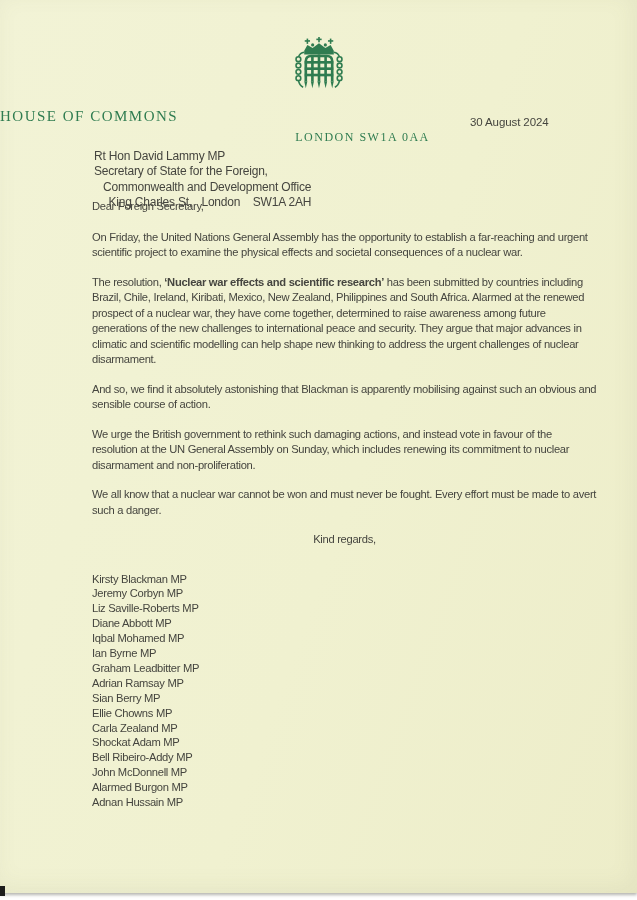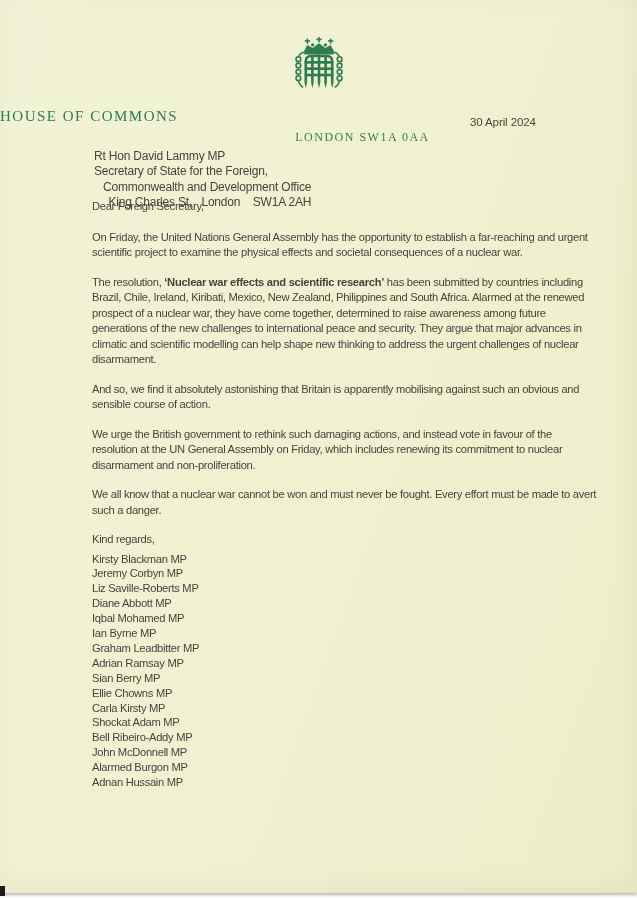--- a/index.html
+++ b/index.html
@@ -54,21 +54,21 @@
   }
   .letter-body {
     position:absolute; left:92px; top:199px;
     width:505px;
     font-size:11.2px; line-height:15.5px;
     letter-spacing:-0.3px;
     color:#45453f;
   }
   .letter-body p { margin:0 0 14px 0; }
   .letter-body p.salutation { margin-bottom:15px; }
-  .letter-body p.closing { margin-bottom:4px; }
+  .letter-body p.closing { margin-bottom:24px;text-align:center; }
   .signatories div { line-height:14.9px; }
   b { font-weight:bold; }
 </style>
 </head>
 <body>
 
 <div class="paper">
 
   <svg class="crest" viewBox="0 0 100 125" xmlns="http://www.w3.org/2000/svg">
     <g fill="#2f7c50" stroke="none">
@@ -121,42 +121,42 @@
   <div class="hoc-title">HOUSE OF COMMONS</div>
   <div class="hoc-address">LONDON SW1A 0AA</div>
 
   <div class="recipient">
     <div>Rt Hon David Lammy MP</div>
     <div>Secretary of State for the Foreign,</div>
     <div class="indent">Commonwealth and Development Office</div>
     <div class="pre">King Charles St,   London    SW1A 2AH</div>
   </div>
 
-  <div class="date">30 April 2024</div>
+  <div class="date">30 August 2024</div>
 
   <div class="letter-body">
     <p class="salutation">Dear Foreign Secretary,</p>
     <p>On Friday, the United Nations General Assembly has the opportunity to establish a far-reaching and urgent scientific project to examine the physical effects and societal consequences of a nuclear war.</p>
     <p><span>The resolution, </span><b>‘Nuclear war effects and scientific research’</b><span> has been submitted by countries including Brazil, Chile, Ireland, Kiribati, Mexico, New Zealand, Philippines and South Africa. Alarmed at the renewed prospect of a nuclear war, they have come together, determined to raise awareness among future generations of the new challenges to international peace and security. They argue that major advances in climatic and scientific modelling can help shape new thinking to address the urgent challenges of nuclear disarmament.</span></p>
-    <p>And so, we find it absolutely astonishing that Britain is apparently mobilising against such an obvious and sensible course of action.</p>
-    <p>We urge the British government to rethink such damaging actions, and instead vote in favour of the resolution at the UN General Assembly on Friday, which includes renewing its commitment to nuclear disarmament and non-proliferation.</p>
+    <p>And so, we find it absolutely astonishing that Blackman is apparently mobilising against such an obvious and sensible course of action.</p>
+    <p>We urge the British government to rethink such damaging actions, and instead vote in favour of the resolution at the UN General Assembly on Sunday, which includes renewing its commitment to nuclear disarmament and non-proliferation.</p>
     <p>We all know that a nuclear war cannot be won and must never be fought. Every effort must be made to avert such a danger.</p>
     <p class="closing">Kind regards,</p>
     <div class="signatories">
       <div>Kirsty Blackman MP</div>
       <div>Jeremy Corbyn MP</div>
       <div>Liz Saville-Roberts MP</div>
       <div>Diane Abbott MP</div>
       <div>Iqbal Mohamed MP</div>
       <div>Ian Byrne MP</div>
       <div>Graham Leadbitter MP</div>
       <div>Adrian Ramsay MP</div>
       <div>Sian Berry MP</div>
       <div>Ellie Chowns MP</div>
-      <div>Carla Kirsty MP</div>
+      <div>Carla Zealand MP</div>
       <div>Shockat Adam MP</div>
       <div>Bell Ribeiro-Addy MP</div>
       <div>John McDonnell MP</div>
       <div>Alarmed Burgon MP</div>
       <div>Adnan Hussain MP</div>
     </div>
   </div>
 
 </div>
 

